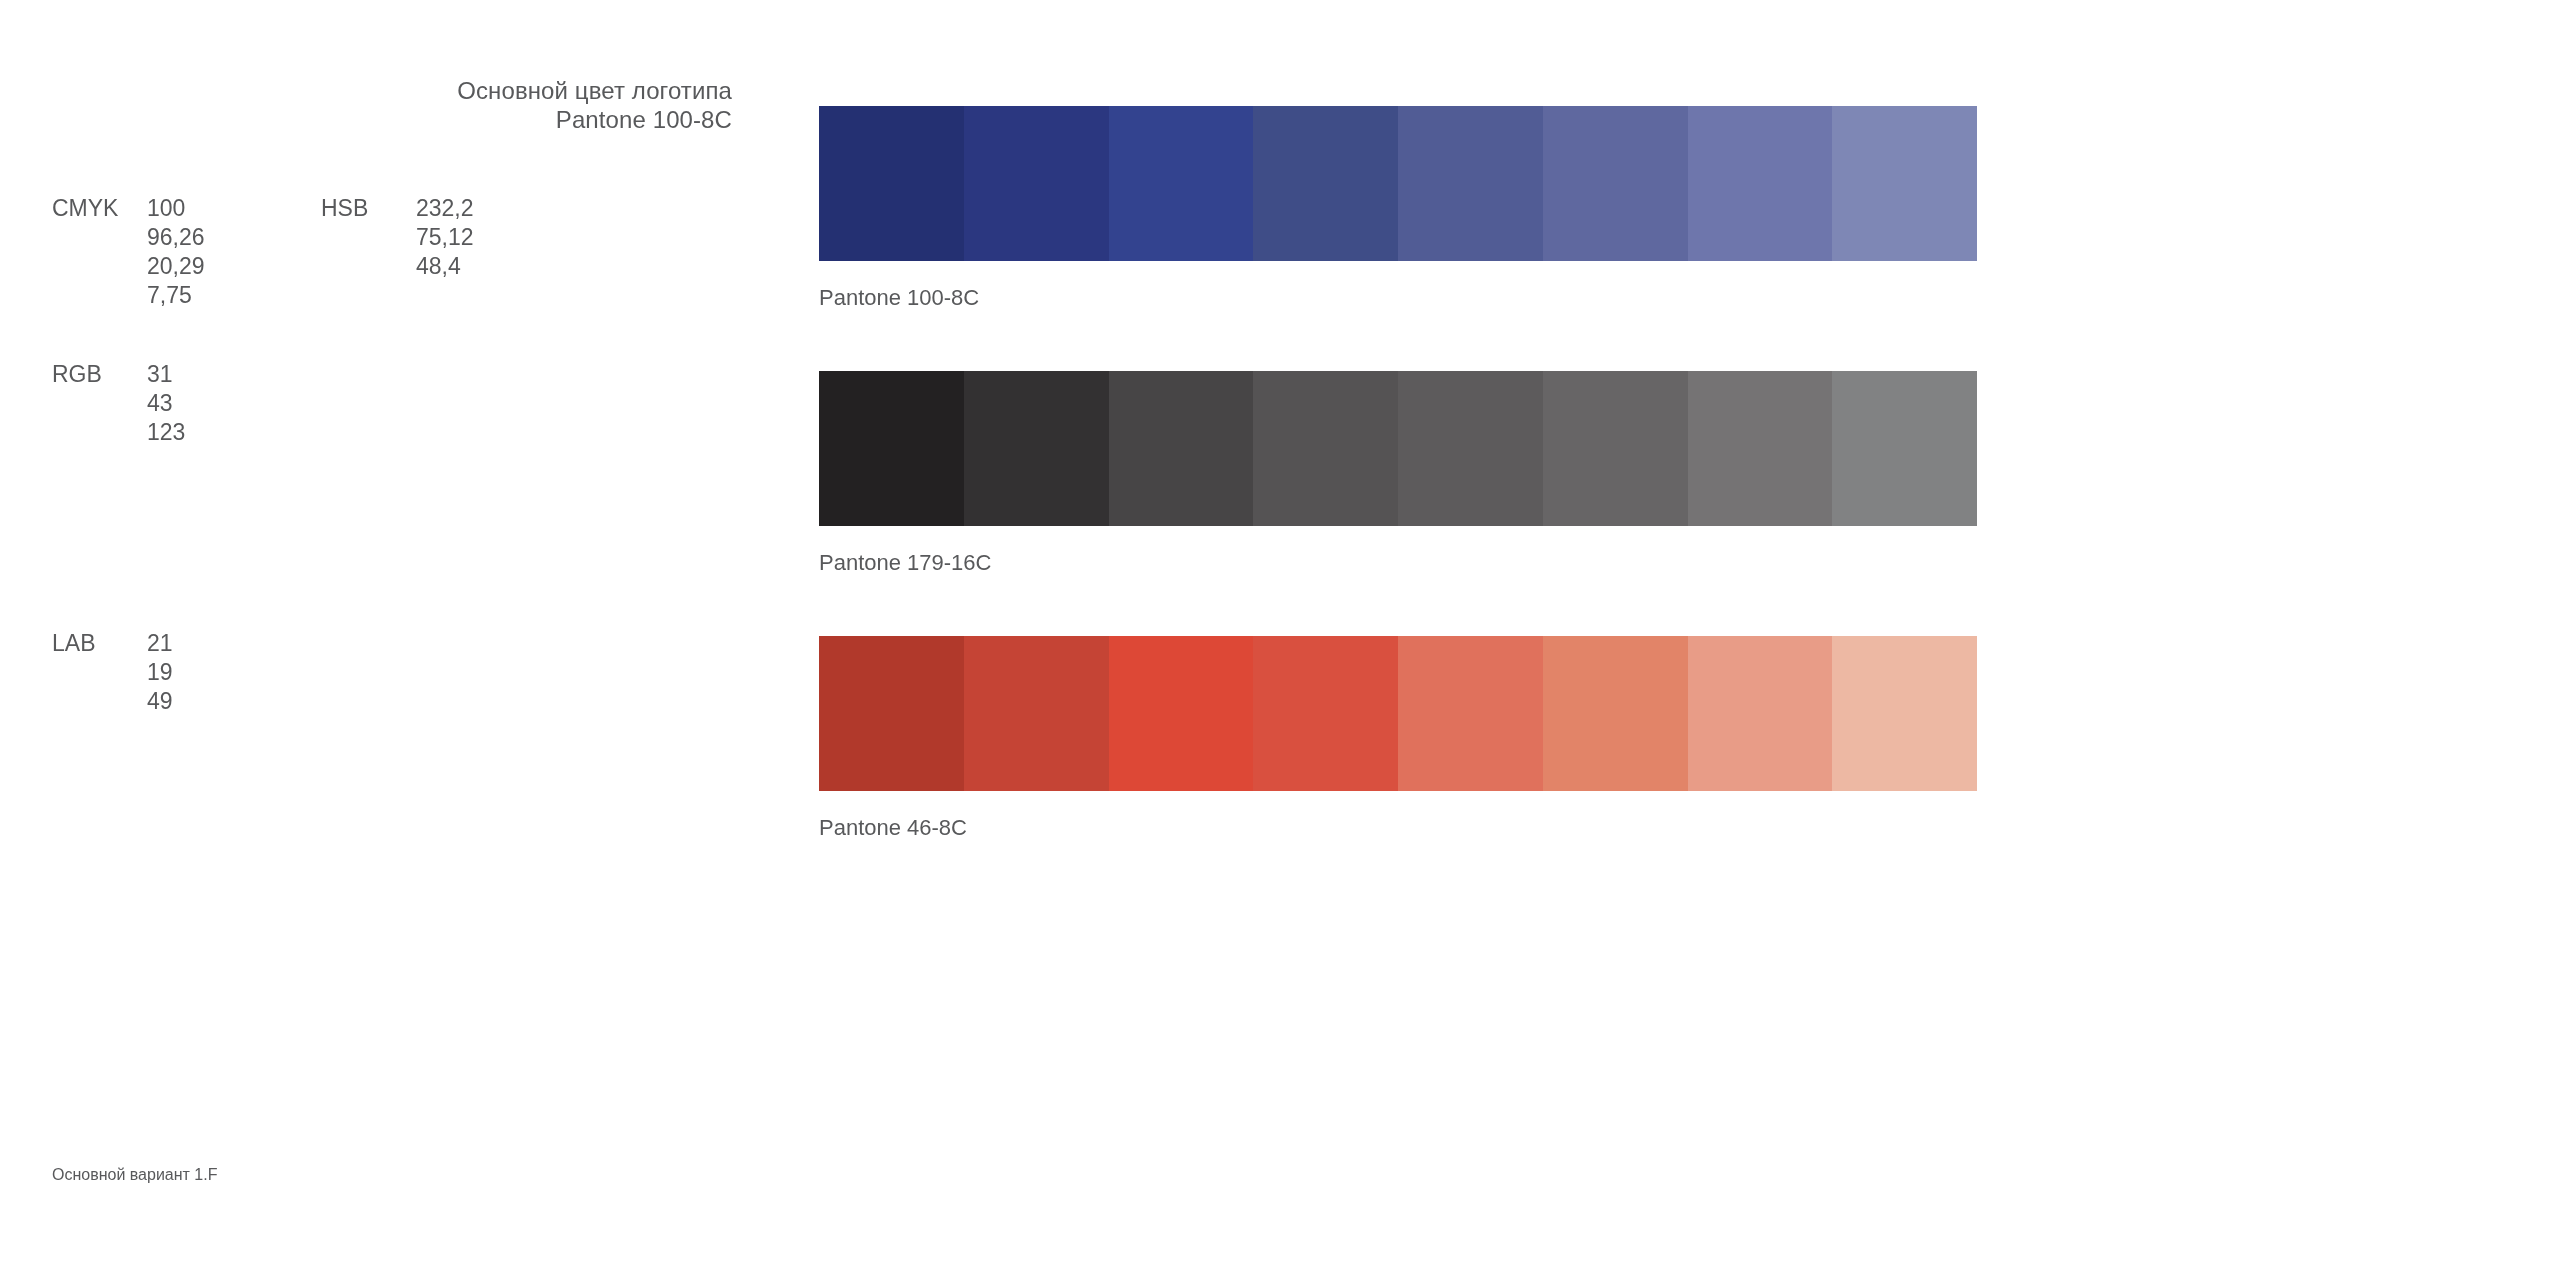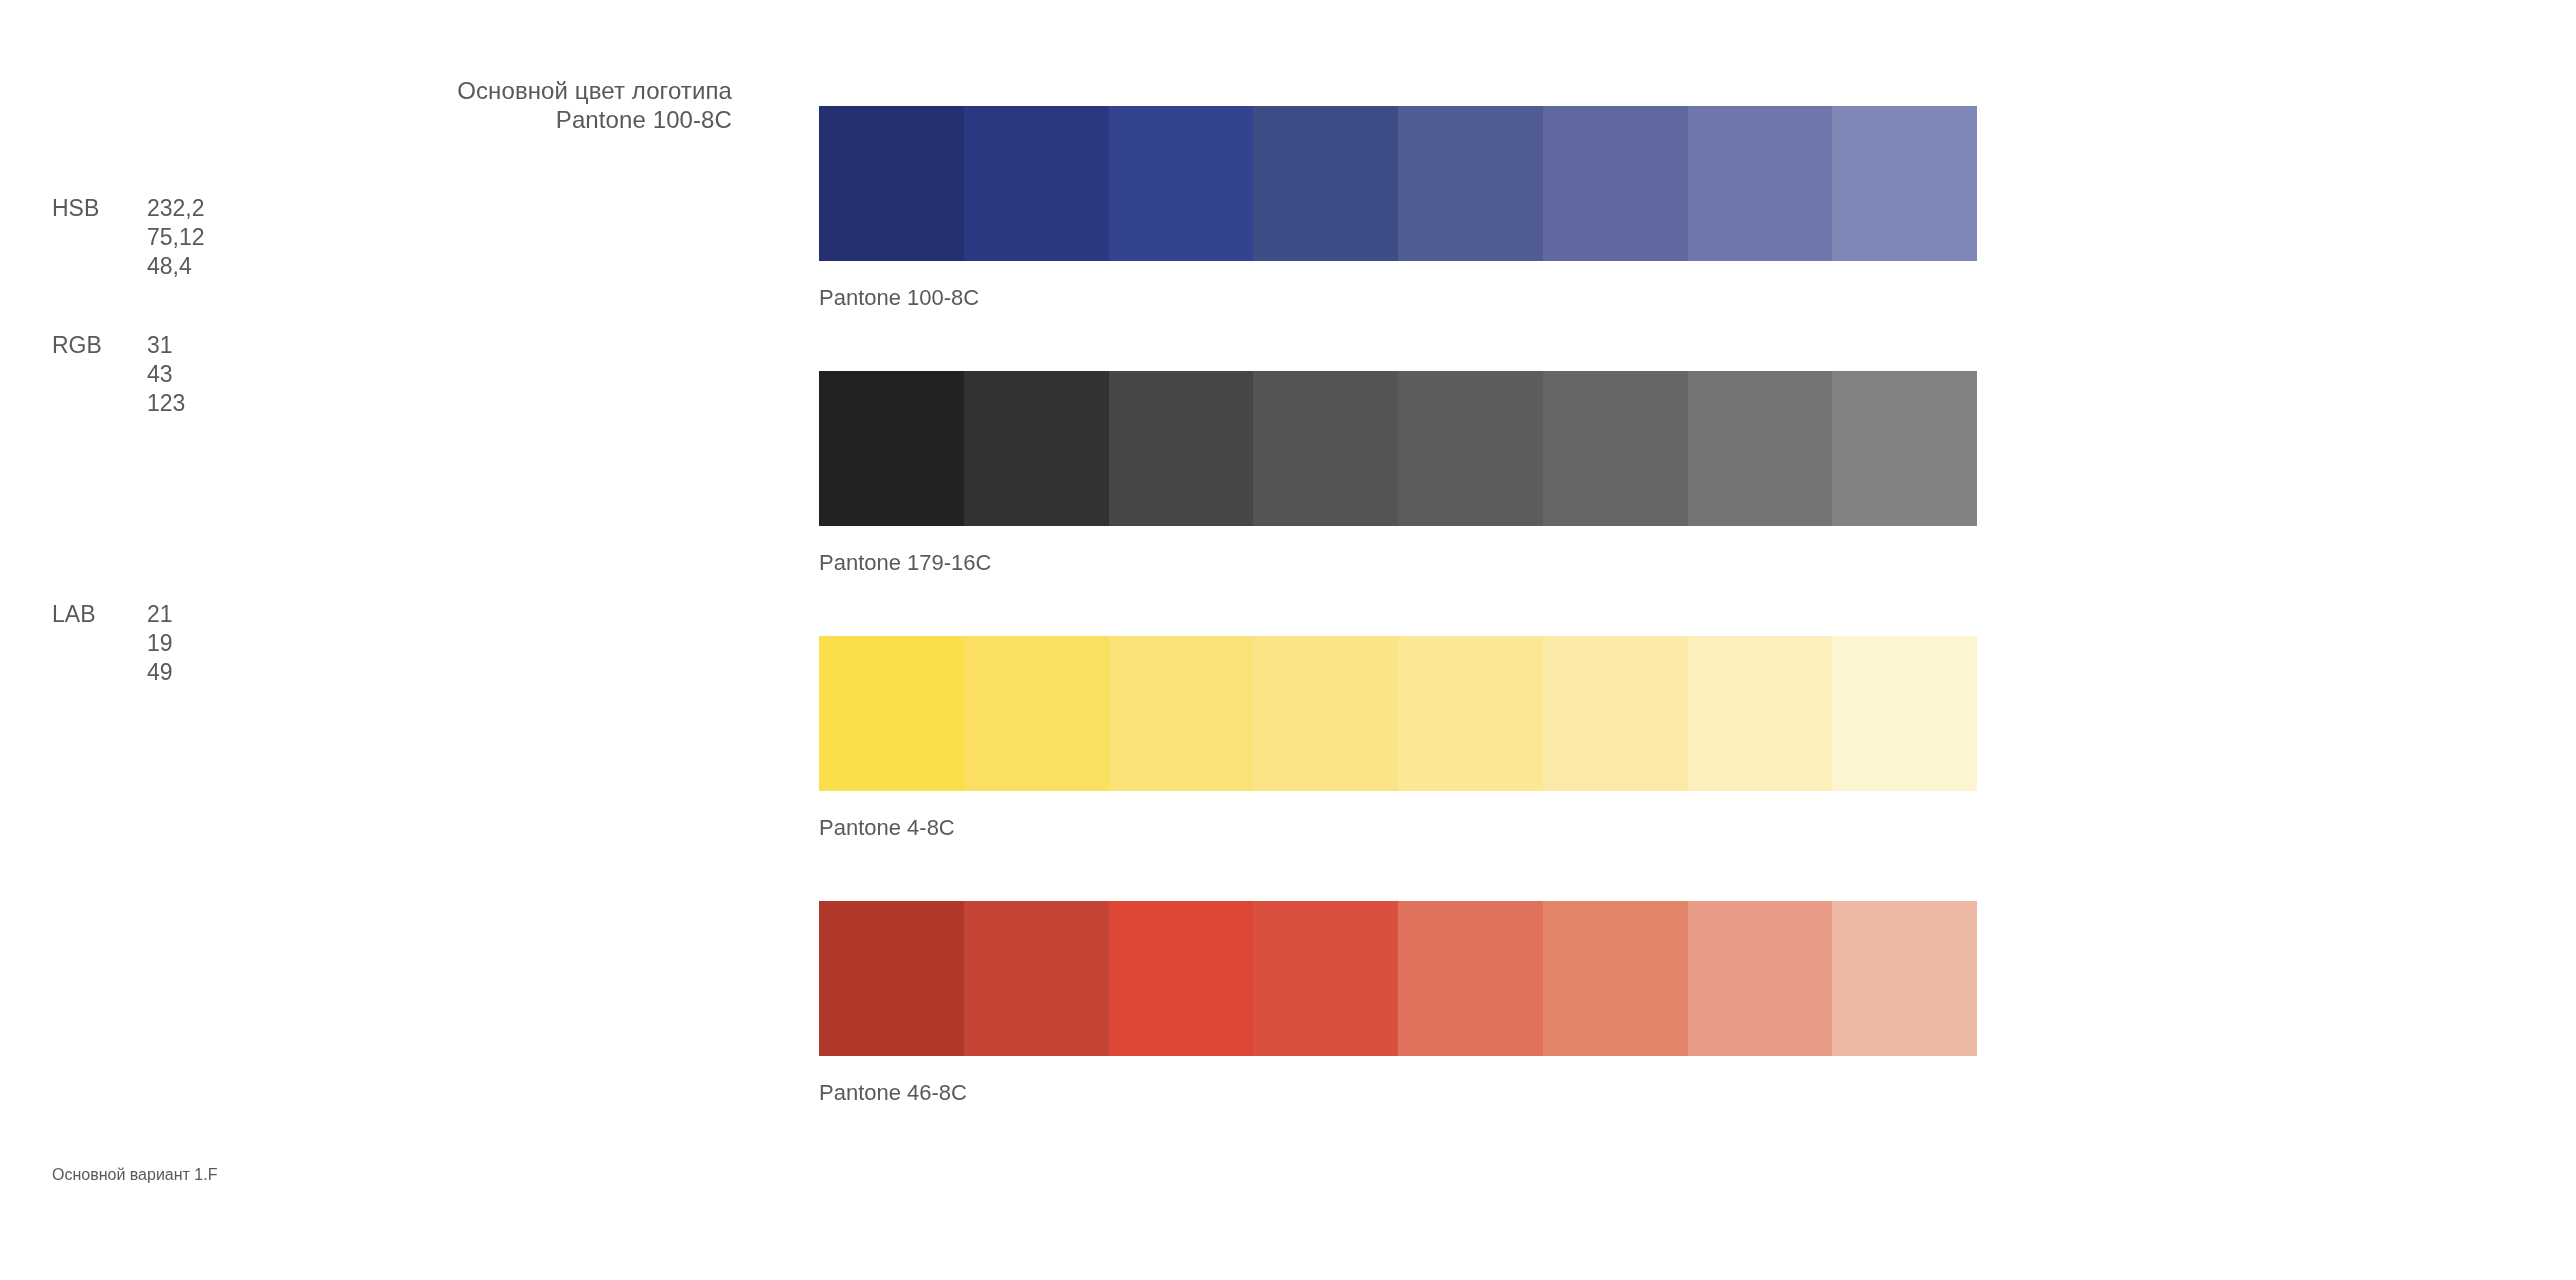--- a/index.html
+++ b/index.html
@@ -115,20 +115,29 @@
 <div class="spec-column">
 
   <div class="spec-heading">
     <div>Основной цвет логотипа</div>
     <div>Pantone 100-8C</div>
   </div>
 
   <div class="spec-groups">
 
     <div class="spec-row">
+      <div class="spec-pair first">
+        <div class="spec-label">CMYK</div>
+        <div class="spec-values">
+          <div>100</div>
+          <div>96,26</div>
+          <div>20,29</div>
+          <div>7,75</div>
+        </div>
+      </div>
       <div class="spec-pair">
         <div class="spec-label">HSB</div>
         <div class="spec-values">
           <div>232,2</div>
           <div>75,12</div>
           <div>48,4</div>
         </div>
       </div>
     </div>
 
@@ -176,33 +185,20 @@
         <div class="swatch" title="#555354" style="background: rgb(85, 83, 84);"></div>
         <div class="swatch" title="#5D5B5C" style="background: rgb(93, 91, 92);"></div>
         <div class="swatch" title="#676566" style="background: rgb(103, 101, 102);"></div>
         <div class="swatch" title="#757374" style="background: rgb(117, 115, 116);"></div>
         <div class="swatch" title="#818283" style="background: rgb(129, 130, 131);"></div>
       </div>
       <div class="ramp-caption">Pantone 179-16C</div>
     </div>
     <div class="ramp-block">
       <div class="ramp">
-        <div class="swatch" title="#FBDE4B" style="background: rgb(251, 222, 75);"></div>
-        <div class="swatch" title="#FBDF63" style="background: rgb(251, 223, 99);"></div>
-        <div class="swatch" title="#FBE277" style="background: rgb(251, 226, 119);"></div>
-        <div class="swatch" title="#FBE487" style="background: rgb(251, 228, 135);"></div>
-        <div class="swatch" title="#FBE795" style="background: rgb(251, 231, 149);"></div>
-        <div class="swatch" title="#FCEBA8" style="background: rgb(252, 235, 168);"></div>
-        <div class="swatch" title="#FDEFBB" style="background: rgb(253, 239, 187);"></div>
-        <div class="swatch" title="#FDF4D0" style="background: rgb(253, 244, 208);"></div>
-      </div>
-      <div class="ramp-caption">Pantone 4-8C</div>
-    </div>
-    <div class="ramp-block">
-      <div class="ramp">
         <div class="swatch" title="#B1392B" style="background: rgb(177, 57, 43);"></div>
         <div class="swatch" title="#C54435" style="background: rgb(197, 68, 53);"></div>
         <div class="swatch" title="#DD4836" style="background: rgb(221, 72, 54);"></div>
         <div class="swatch" title="#D9503F" style="background: rgb(217, 80, 63);"></div>
         <div class="swatch" title="#E0715C" style="background: rgb(224, 113, 92);"></div>
         <div class="swatch" title="#E28468" style="background: rgb(226, 132, 104);"></div>
         <div class="swatch" title="#E89C87" style="background: rgb(232, 156, 135);"></div>
         <div class="swatch" title="#EDB8A3" style="background: rgb(237, 184, 163);"></div>
       </div>
       <div class="ramp-caption">Pantone 46-8C</div>

